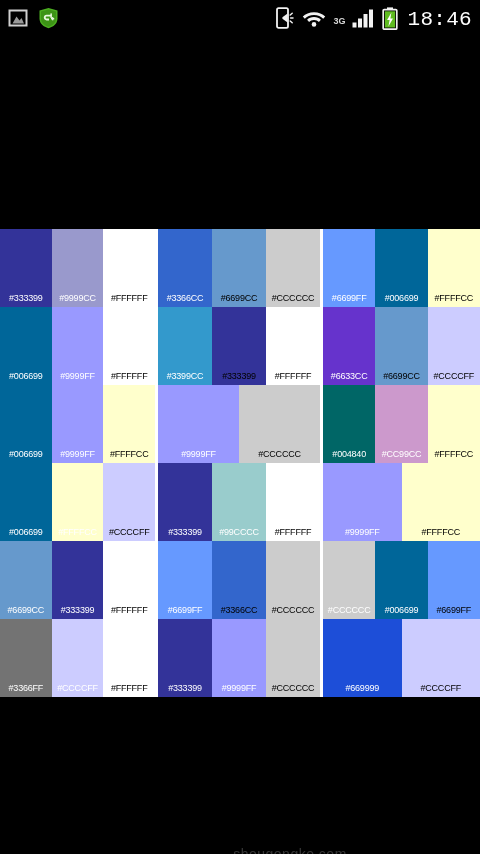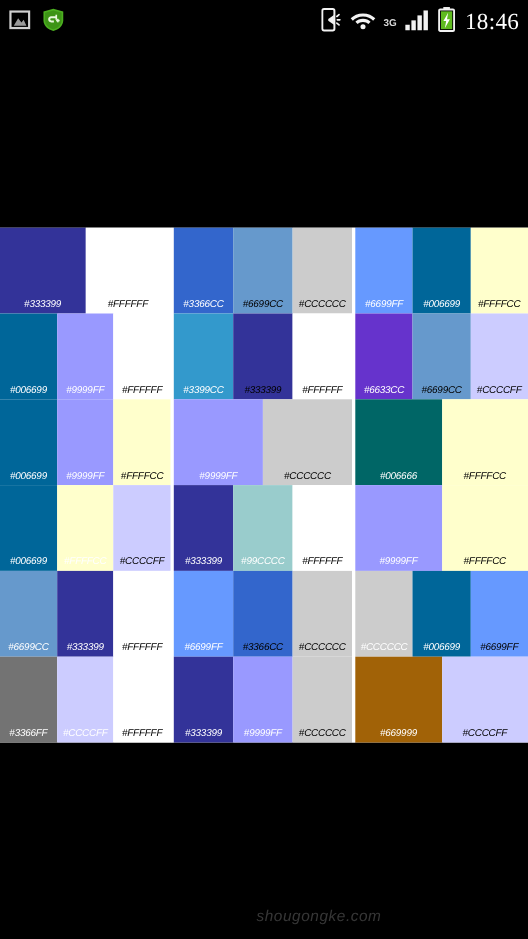--- a/index.html
+++ b/index.html
@@ -22,41 +22,40 @@
   .sb-spacer { flex:1 1 auto; }
   .sb-right { display:flex; align-items:center; gap:7px; padding-right:8px; }
 
   .ic { display:block; }
 
   .clock {
     color:#fff;
     font-size:21px;
     line-height:21px;
     letter-spacing:0.3px;
-    font-family:Liberation Serif, serif;
+    font-family:Liberation Mono, monospace;
     padding-left:2px;
     padding-bottom:1px;
   }
   .g3 {
     color:#d8d8d8;
     font-size:9px;
     font-weight:bold;
     line-height:9px;
     align-self:flex-end;
     padding-bottom:8px;
     letter-spacing:0px;
   }
 
   
   .palette-image {
     position:absolute;
-    left:0; top:207px;
+    left:0; top:229px;
     width:480px; height:468px;
     background:#ffffff;
-    font-style:italic;
   }
   .pal-rows { display:flex; flex-direction:column; width:480px; height:468px; }
   .pal-row {
     display:flex; width:480px; height:78px;
     margin-bottom:0px;
   }
   .pal-group {
     display:flex;
     height:78px;
   }
@@ -182,20 +181,23 @@
     </div>
   </div>
 
   <div class="palette-image">
     <div class="pal-rows" id="pal-rows">
         <div class="pal-row">
           <div class="pal-group g1">
             <div class="swatch" style="background: rgb(51, 51, 153);">
               <span class="hex" style="color: rgb(255, 255, 255);">#333399</span>
             </div>
+            <div class="swatch" style="background: rgb(153, 153, 204);">
+              <span class="hex" style="color: rgb(255, 255, 255);">#9999CC</span>
+            </div>
             <div class="swatch" style="background: rgb(255, 255, 255);">
               <span class="hex" style="color: rgb(0, 0, 0);">#FFFFFF</span>
             </div>
           </div>
           <div class="pal-gap"></div>
           <div class="pal-group g2">
             <div class="swatch" style="background: rgb(51, 102, 204);">
               <span class="hex" style="color: rgb(255, 255, 255);">#3366CC</span>
             </div>
             <div class="swatch" style="background: rgb(102, 153, 204);">
@@ -274,21 +276,24 @@
             <div class="swatch" style="background: rgb(153, 153, 255);">
               <span class="hex" style="color: rgb(255, 255, 255);">#9999FF</span>
             </div>
             <div class="swatch" style="background: rgb(204, 204, 204);">
               <span class="hex" style="color: rgb(0, 0, 0);">#CCCCCC</span>
             </div>
           </div>
           <div class="pal-gap"></div>
           <div class="pal-group g3">
             <div class="swatch" style="background: rgb(0, 102, 102);">
-              <span class="hex" style="color: rgb(255, 255, 255);">#006666</span>
+              <span class="hex" style="color: rgb(255, 255, 255);">#004840</span>
+            </div>
+            <div class="swatch" style="background: rgb(204, 153, 204);">
+              <span class="hex" style="color: rgb(255, 255, 255);">#CC99CC</span>
             </div>
             <div class="swatch" style="background: rgb(255, 255, 204);">
               <span class="hex" style="color: rgb(0, 0, 0);">#FFFFCC</span>
             </div>
           </div>
         </div>
         <div class="rowgap"></div>
         <div class="pal-row">
           <div class="pal-group g1">
             <div class="swatch" style="background: rgb(0, 102, 153);">
@@ -381,21 +386,21 @@
             </div>
             <div class="swatch" style="background: rgb(153, 153, 255);">
               <span class="hex" style="color: rgb(255, 255, 255);">#9999FF</span>
             </div>
             <div class="swatch" style="background: rgb(204, 204, 204);">
               <span class="hex" style="color: rgb(0, 0, 0);">#CCCCCC</span>
             </div>
           </div>
           <div class="pal-gap"></div>
           <div class="pal-group g3">
-            <div class="swatch" style="background: #a16207;">
+            <div class="swatch" style="background: #1d4ed8;">
               <span class="hex" style="color: rgb(255, 255, 255);">#669999</span>
             </div>
             <div class="swatch" style="background: rgb(204, 204, 255);">
               <span class="hex" style="color: rgb(0, 0, 0);">#CCCCFF</span>
             </div>
           </div>
         </div>
       </div>
 
     <div class="watermark">

